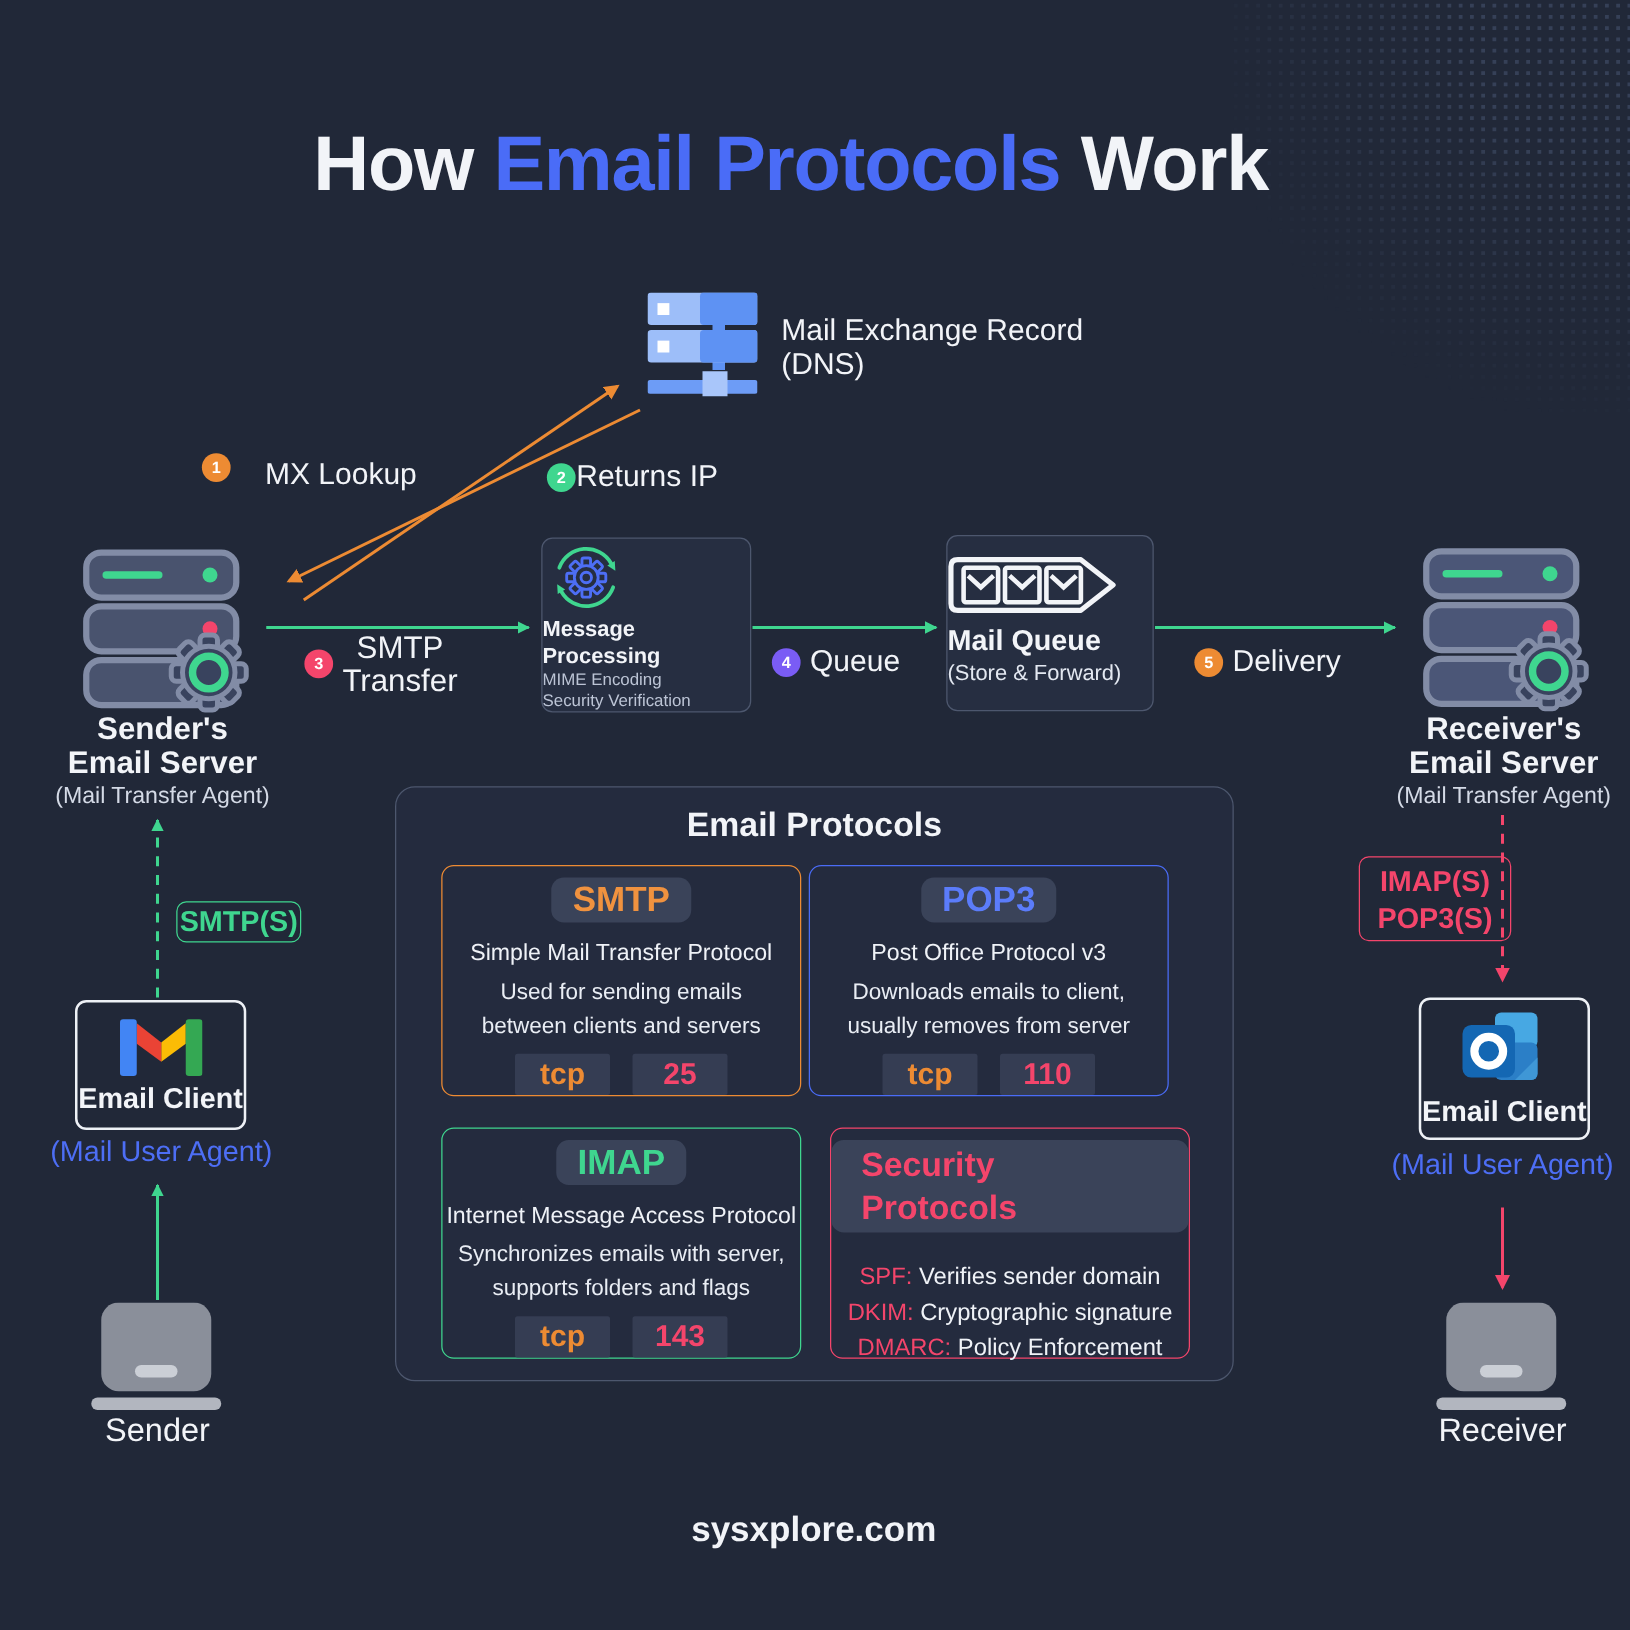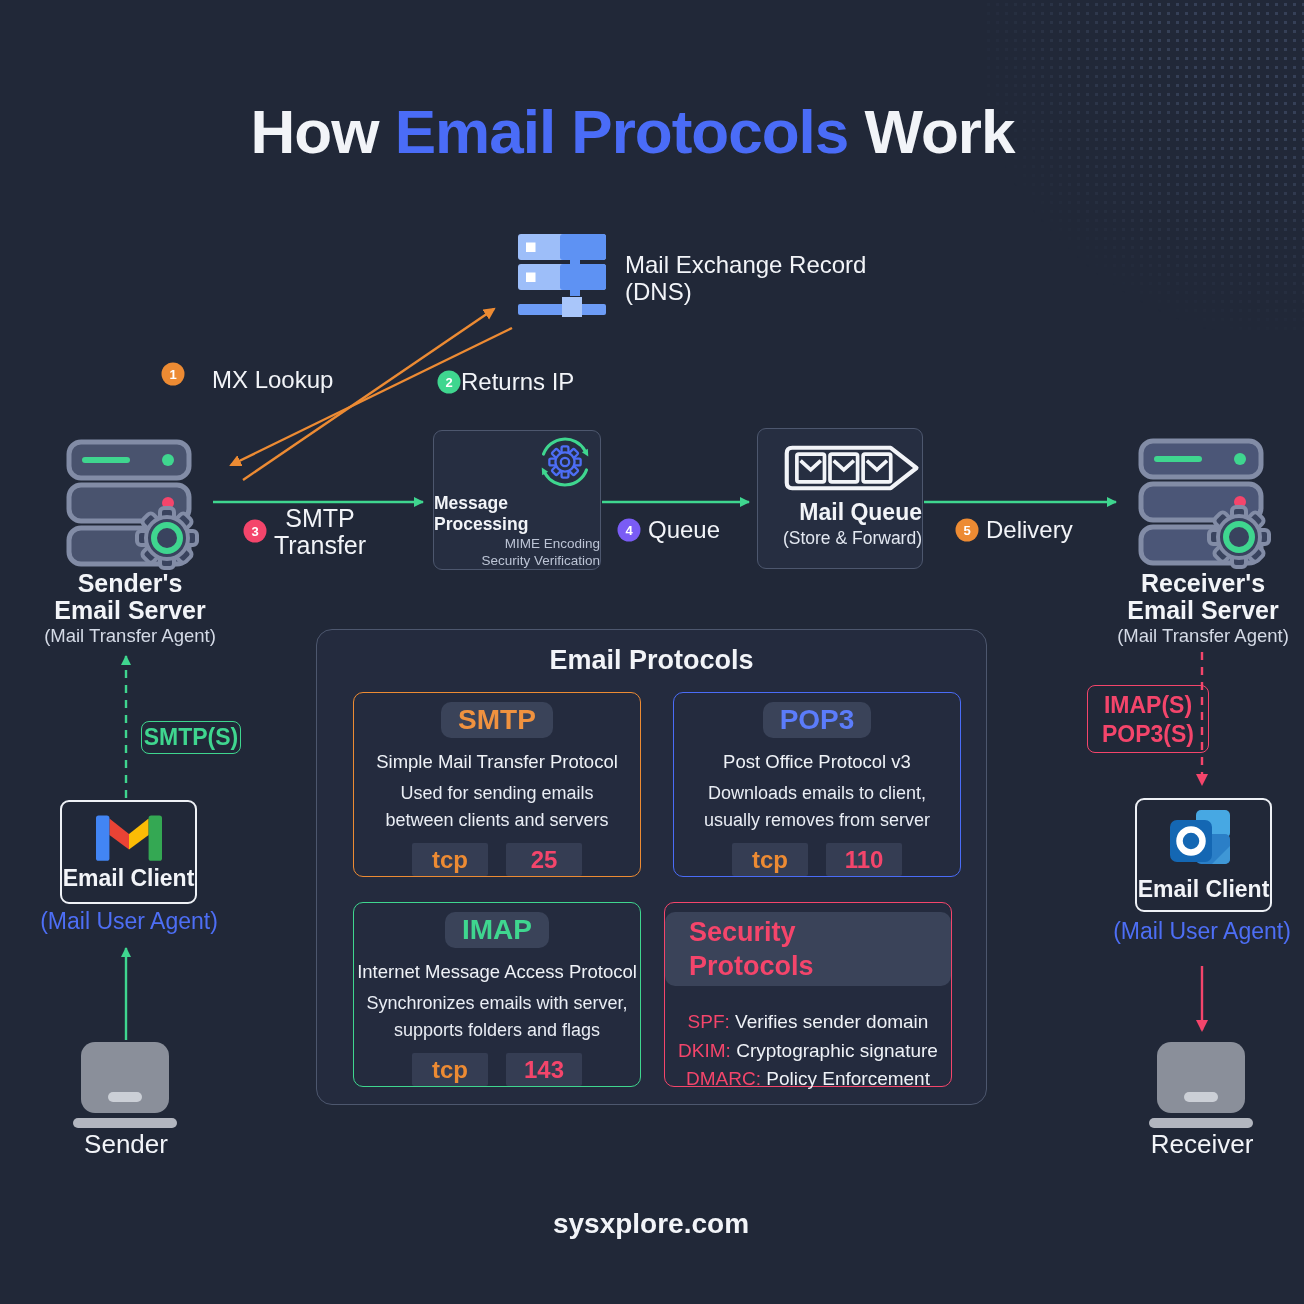--- a/index.html
+++ b/index.html
@@ -32,21 +32,21 @@
   .step-label{
     position:absolute;transform:translateY(-50%);
     font-size:24px;font-weight:500;color:#f2f4f8;white-space:nowrap;
   }
   .dns-label{left:625px;top:251px;font-size:24px;font-weight:500;line-height:27px;}
   .server-label{width:220px;text-align:center;}
   .server-label .nm{font-size:25px;font-weight:600;line-height:27px;}
   .server-label .role{font-size:18.5px;font-weight:400;color:#d4dae6;line-height:24px;}
   .node-box{
     position:absolute;border:1.6px solid #4d576e;border-radius:9px;background:#262e41;
-    display:flex;flex-direction:column;align-items:flex-end;box-sizing:border-box;
+    display:flex;flex-direction:column;align-items:flex-start;box-sizing:border-box;
   }
   .proc-title{font-size:17.5px;font-weight:bold;margin-top:2px;}
   .proc-detail{font-size:13.5px;color:#bcc4d5;line-height:17px;text-align:center;}
   .mq-title{font-size:23px;font-weight:bold;margin-top:8px;}
   .mq-sub{font-size:17.5px;color:#e3e8f1;margin-top:2px;}
   .panel{
     position:absolute;left:316px;top:629px;width:671px;height:476px;
     border:1.6px solid #4d576e;border-radius:16px;background:#242b3e;box-sizing:border-box;
   }
   .panel-title{width:100%;text-align:center;margin-top:15px;font-size:27px;font-weight:bold;}
@@ -265,21 +265,21 @@
       <div class="desc">
         <div>Used for sending emails</div>
         <div>between clients and servers</div>
       </div>
       <div class="port-row">
         <div class="tpill tcp">tcp</div>
         <div class="tpill port">25</div>
       </div>
     </div>
 
-    <div class="proto-card" style="left:356px;top:62px;border-color:#4a6cf7;">
+    <div class="proto-card" style="left:330px;top:62px;border-color:#4a6cf7;">
       <div class="proto-pill" style="color:#5b7cfa;">POP3</div>
       <div class="full-name">Post Office Protocol v3</div>
       <div class="desc">
         <div>Downloads emails to client,</div>
         <div>usually removes from server</div>
       </div>
       <div class="port-row">
         <div class="tpill tcp">tcp</div>
         <div class="tpill port">110</div>
       </div>

